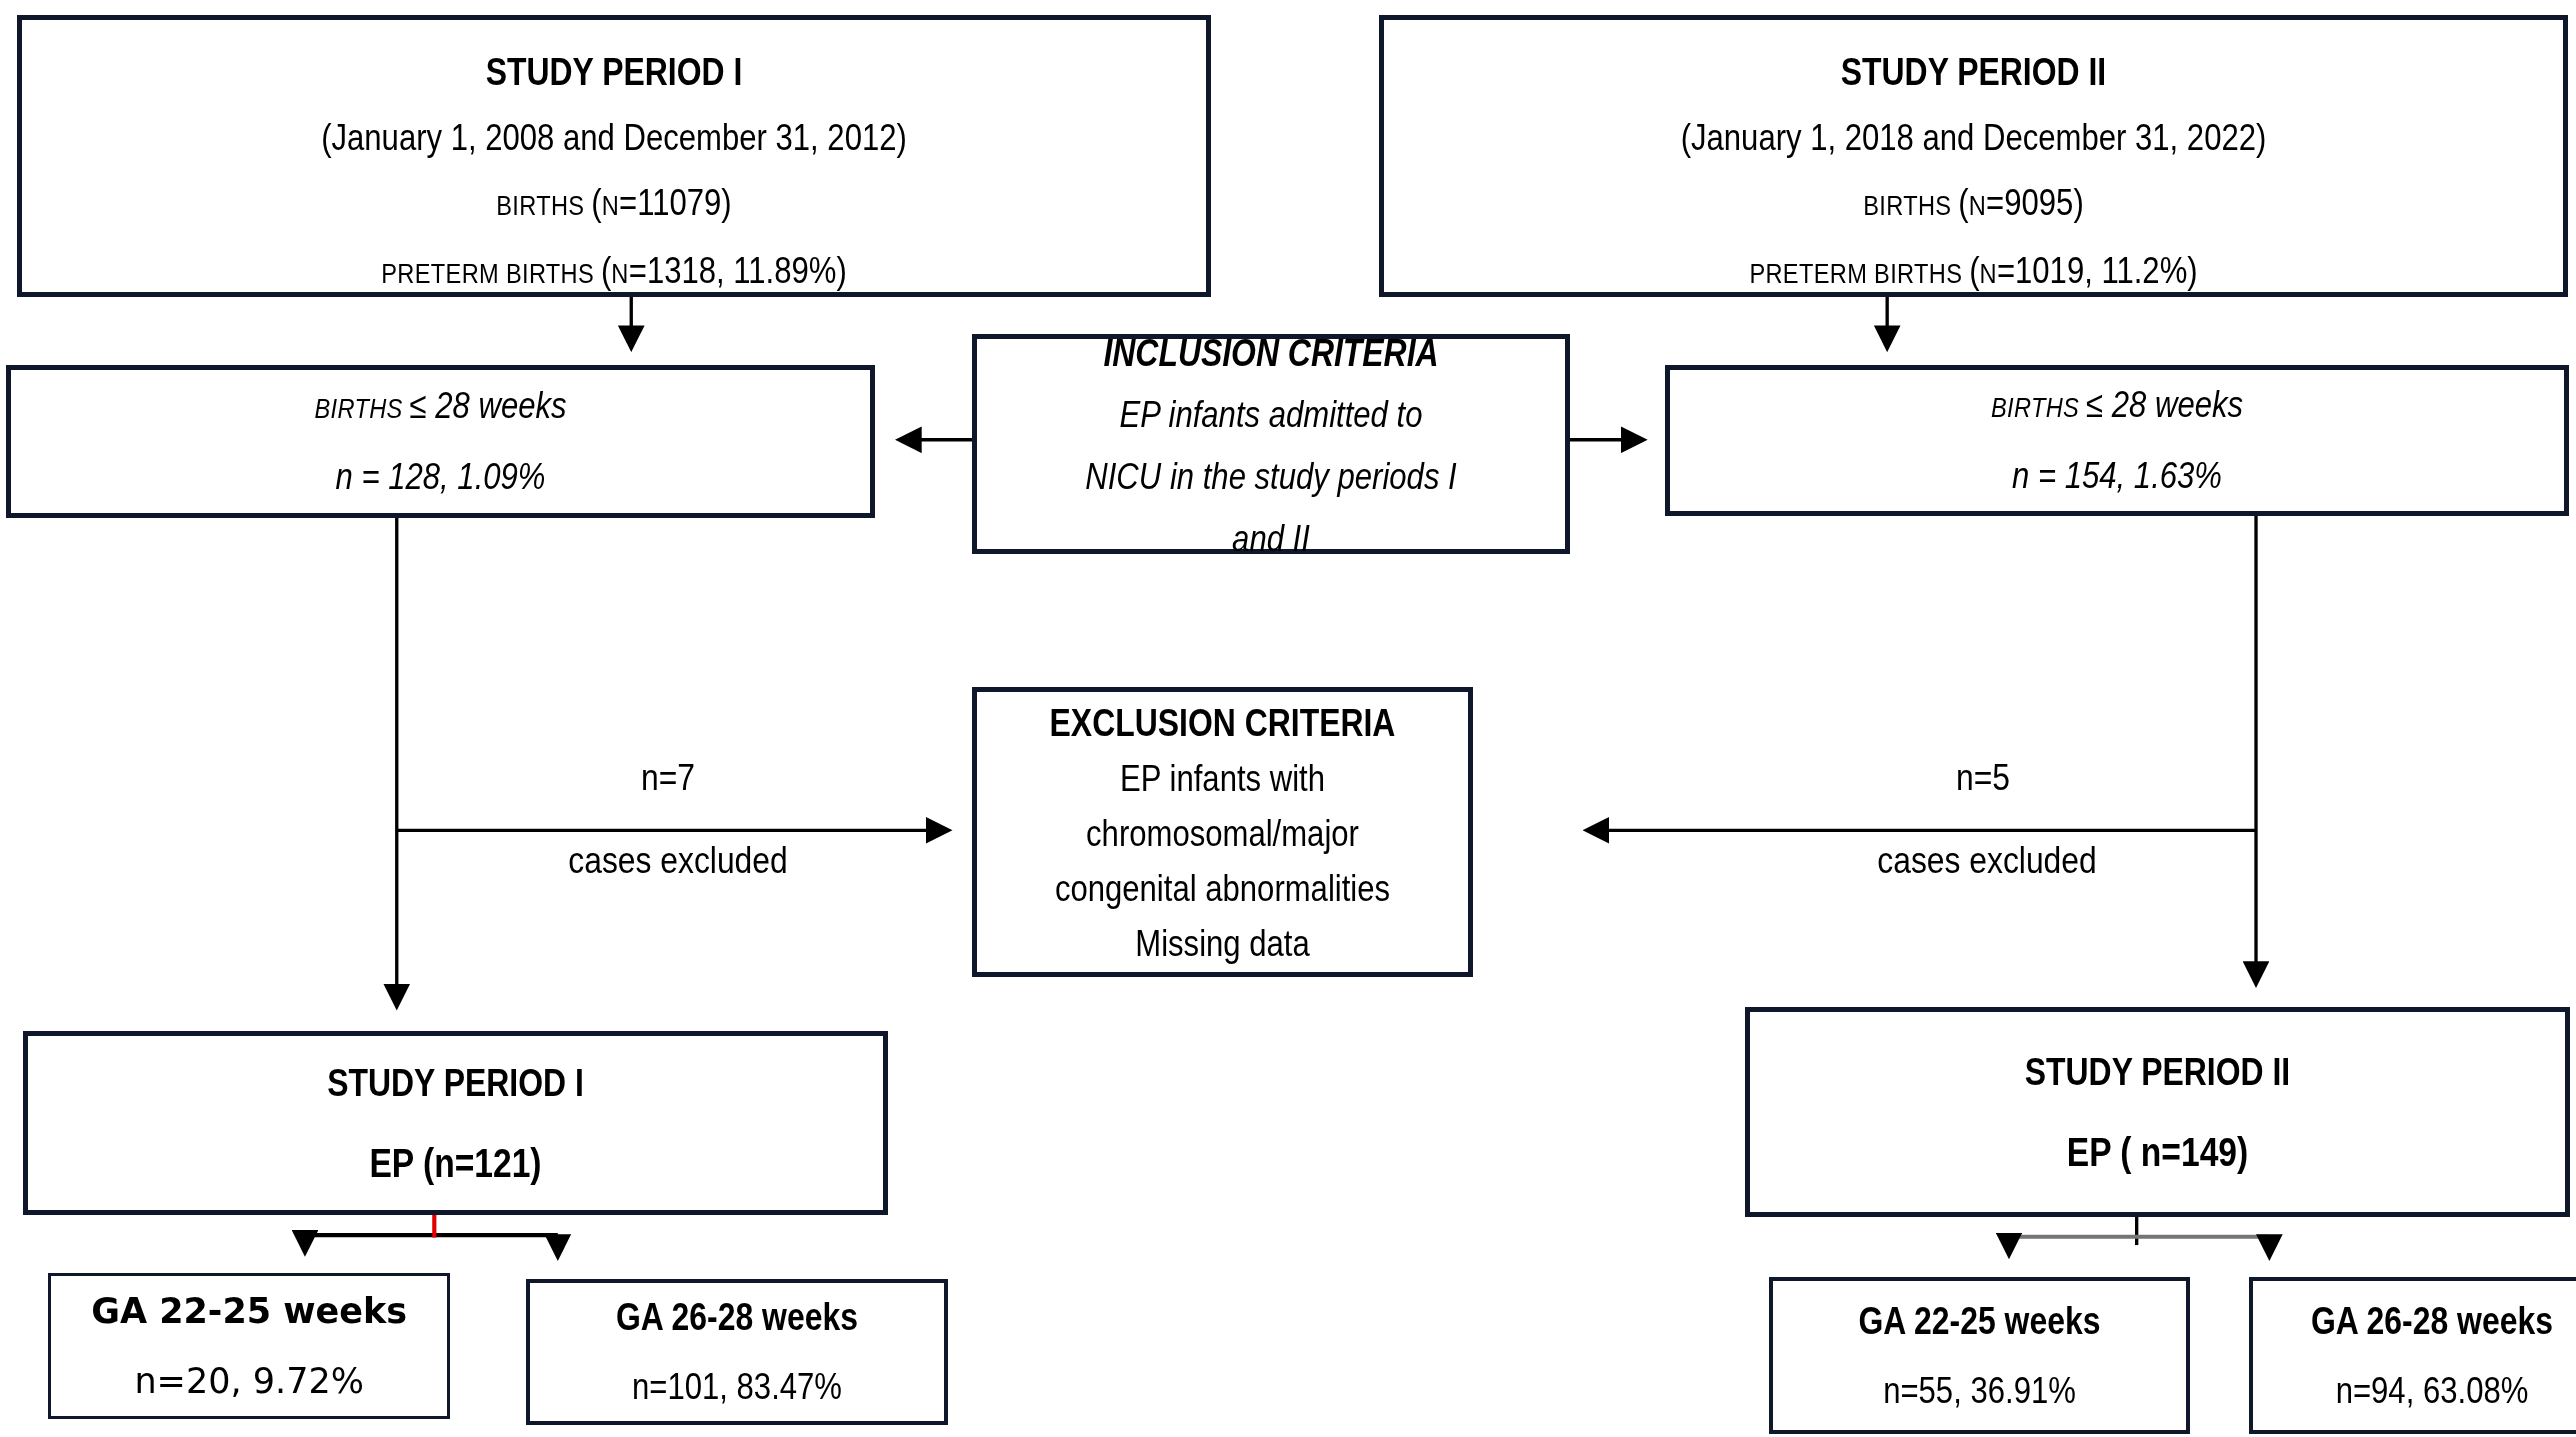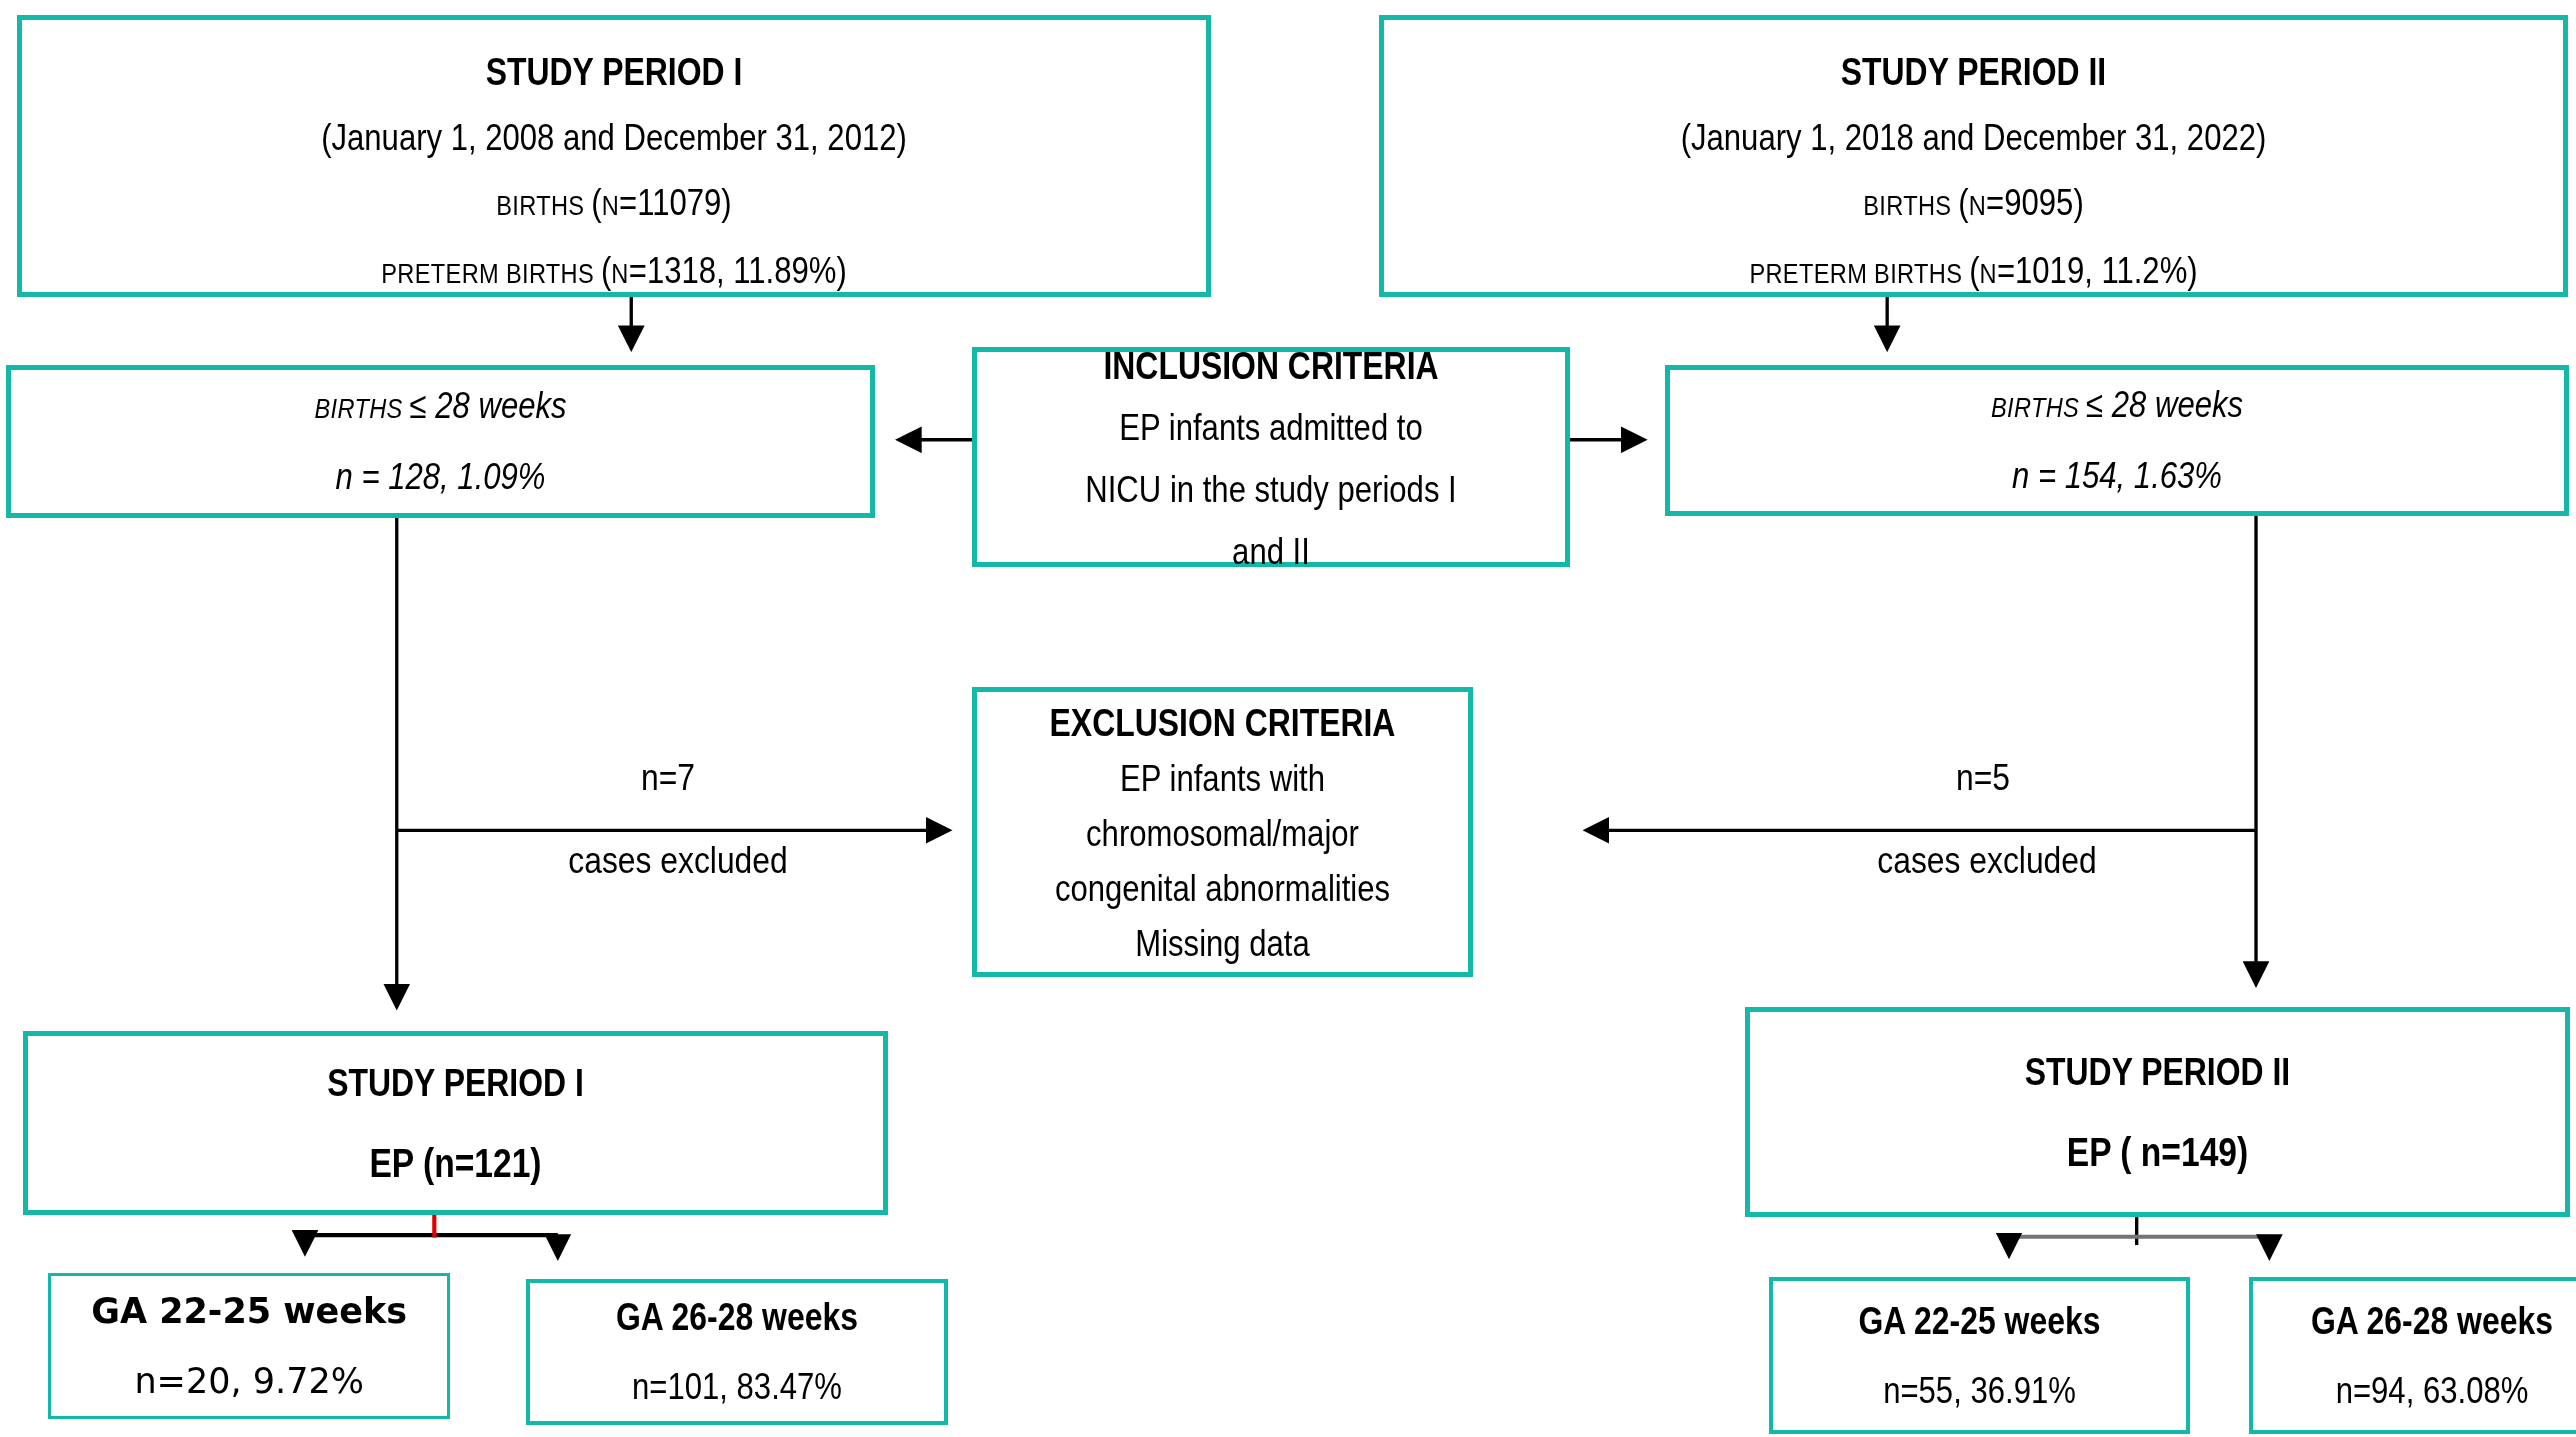--- a/index.html
+++ b/index.html
@@ -15,21 +15,21 @@
   svg.overlay {
     position: absolute;
     left: 0; top: 0;
     width: 2576px; height: 1437px;
     pointer-events: none;
   }
   .box {
     position: absolute;
     box-sizing: border-box;
     background: #ffffff;
-    border: 5px solid #14b8a6;
+    border: 5px solid #0f172a;
     display: flex;
     flex-direction: column;
     align-items: flex-start;
     text-align: center;
   }
   .box .ln { width: 100%; white-space: nowrap; }
   .cond { transform: scaleX(0.84); transform-origin: 50% 50%; }
   .b { font-weight: bold; }
   .sc { font-size: 0.76em; letter-spacing: 0.4px; }
   .t46 { font-size: 38px; }
@@ -112,21 +112,21 @@
     <div class="ln cond t44">(January 1, 2018 and December 31, 2022)</div>
     <div class="ln cond t44"><span class="sc">BIRTHS </span><span>(</span><span class="sc">N</span><span>=9095)</span></div>
     <div class="ln cond t44"><span class="sc">PRETERM BIRTHS </span><span>(</span><span class="sc">N</span><span>=1019, 11.2%)</span></div>
   </div>
 
   <div class="box birthsbox" style="left:5.8px; top:365px; width:869px; height:153px;">
     <div class="ln cond t44"><span class="sc">BIRTHS </span><span>≤ 28 weeks</span></div>
     <div class="ln cond t44">n = 128, 1.09%</div>
   </div>
 
-  <div class="box critbox" style="left:972px; top:347px; width:598px; height:220px;">
+  <div class="box critbox" style="left:972px; top:334px; width:598px; height:220px;font-style:italic;">
     <div class="ln cond t46 b">INCLUSION CRITERIA</div>
     <div class="ln cond t44">EP infants admitted to</div>
     <div class="ln cond t44">NICU in the study periods I</div>
     <div class="ln cond t44">and II</div>
   </div>
 
   <div class="box birthsbox" style="left:1665px; top:365px; width:904px; height:151px;">
     <div class="ln cond t44"><span class="sc">BIRTHS </span><span>≤ 28 weeks</span></div>
     <div class="ln cond t44">n = 154, 1.63%</div>
   </div>

